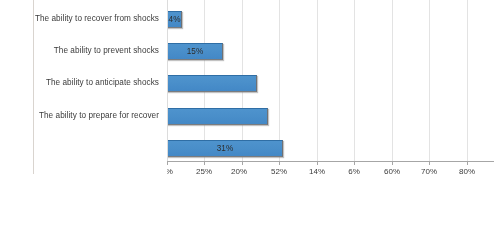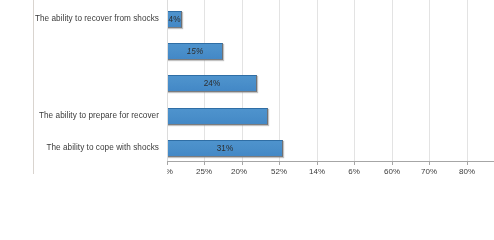--- a/index.html
+++ b/index.html
@@ -140,43 +140,43 @@
 <body>
 
 <div id="screenshot">
 
   <div id="page-edge-left"></div>
 
   <div id="chart">
 
     <div id="category-axis-labels">
       <div class="cat-label" style="top:15px">The ability to recover from shocks</div>
+      <div class="cat-label" style="top:47px">The ability to prevent shocks</div>
+      <div class="cat-label" style="top:79px">The ability to anticipate shocks</div>
       <div class="cat-label" style="top:112px">The ability to prepare for recover</div>
-      <div class="cat-label" style="top:144px">The ability to cope with shocks</div>
     </div>
 
     <div id="plot-area">
       <div class="gridline" style="left:37px"></div>
       <div class="gridline" style="left:75px"></div>
       <div class="gridline" style="left:112px"></div>
       <div class="gridline" style="left:150px"></div>
       <div class="gridline" style="left:187px"></div>
       <div class="gridline" style="left:225px"></div>
       <div class="gridline" style="left:262px"></div>
       <div class="gridline" style="left:300px"></div>
 
       <div class="bar" style="left:0; top:11px;  width:15px;"></div>
       <div class="bar" style="left:0; top:43px;  width:56px;"></div>
       <div class="bar" style="left:0; top:75px;  width:90px;"></div>
       <div class="bar" style="left:0; top:108px; width:101px;"></div>
       <div class="bar" style="left:0; top:140px; width:116px;"></div>
 
       <div class="bar-label" style="left:0; top:11px;  width:15px;">4%</div>
-      <div class="bar-label" style="left:0; top:43px;  width:56px;font-style:italic;">15%</div>
-      <div class="bar-label" style="left:0; top:75px;  width:90px;">24%</div>
+      <div class="bar-label" style="left:0; top:43px;  width:56px;">15%</div>
       <div class="bar-label" style="left:0; top:140px; width:116px;">31%</div>
     </div>
 
     <div id="value-axis-line"></div>
     <div id="category-axis-line"></div>
 
     <div class="axis-tick" style="left:167px"></div>
     <div class="axis-tick" style="left:204px"></div>
     <div class="axis-tick" style="left:242px"></div>
     <div class="axis-tick" style="left:279px"></div>

